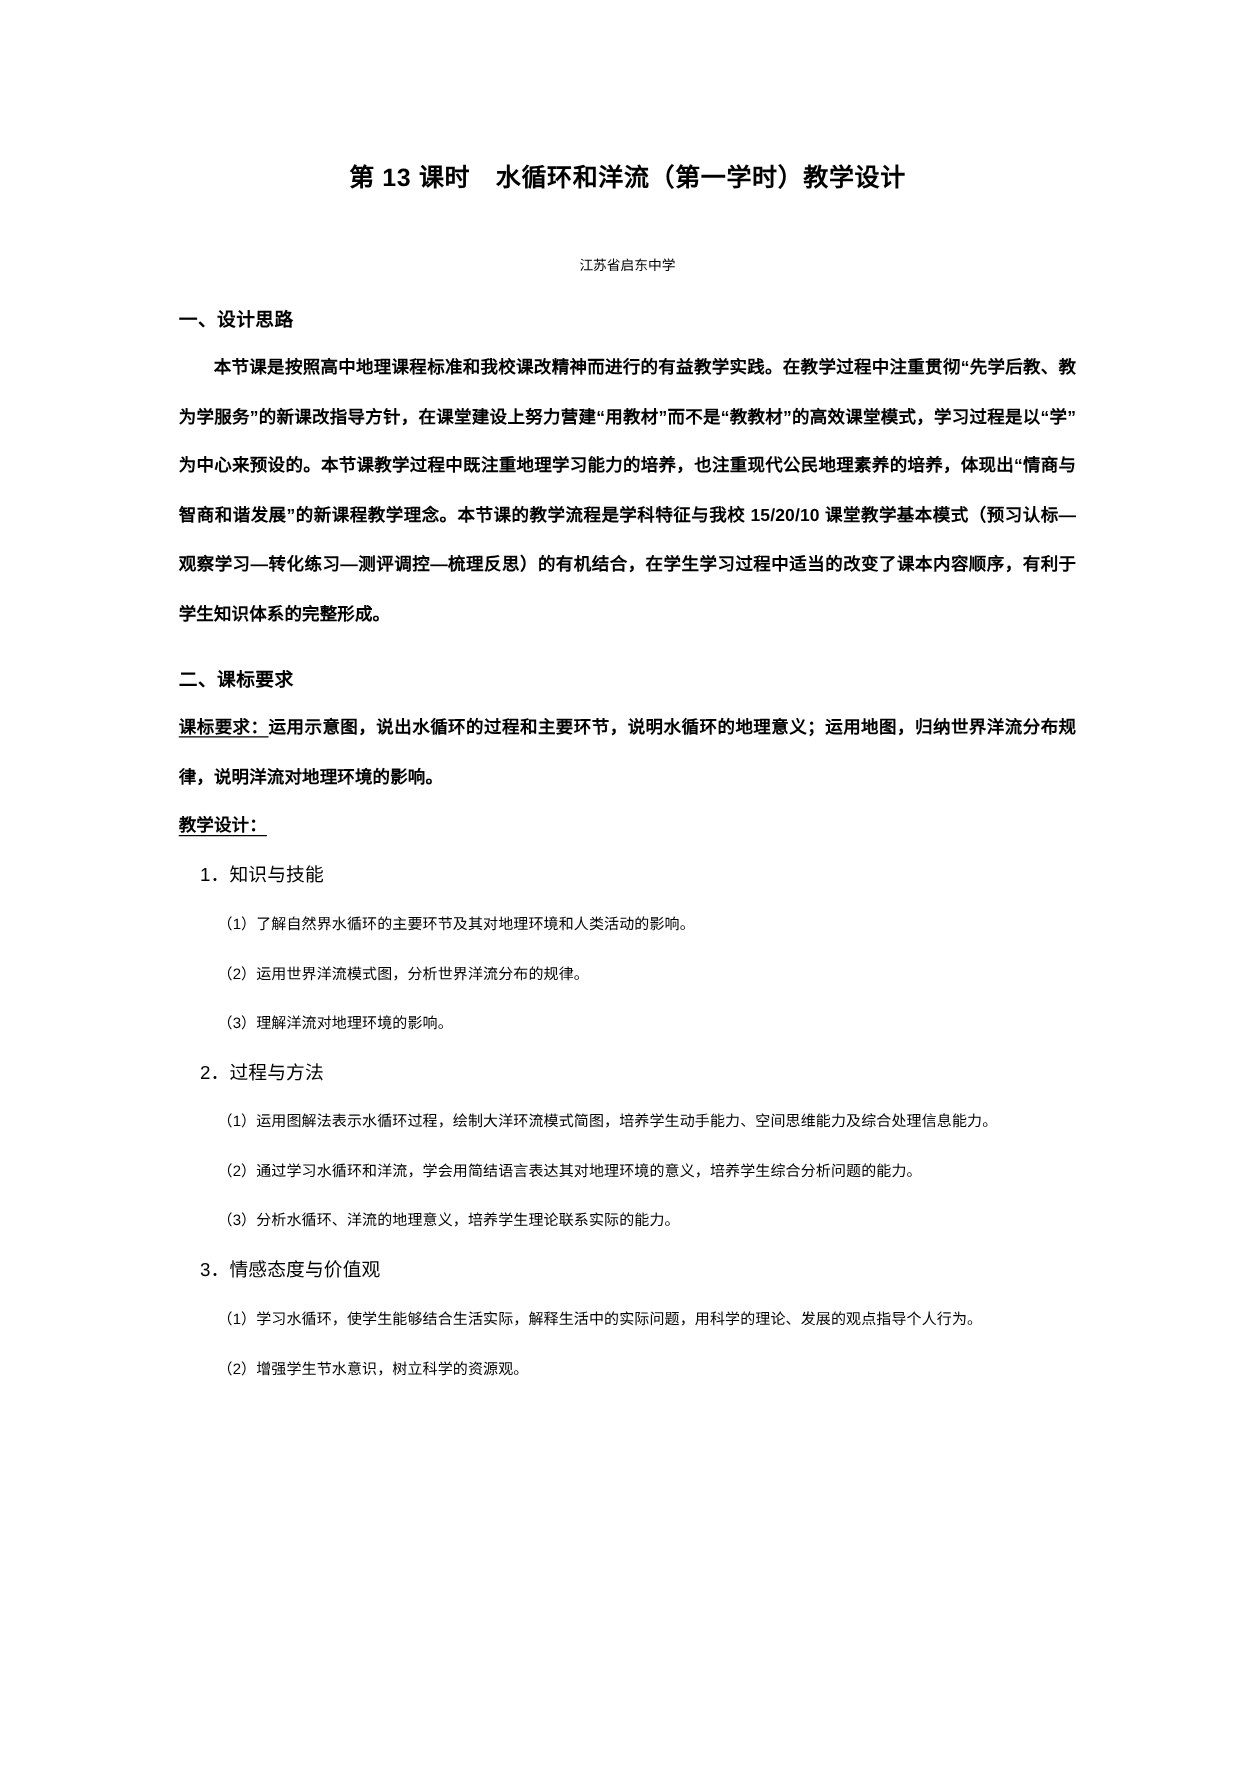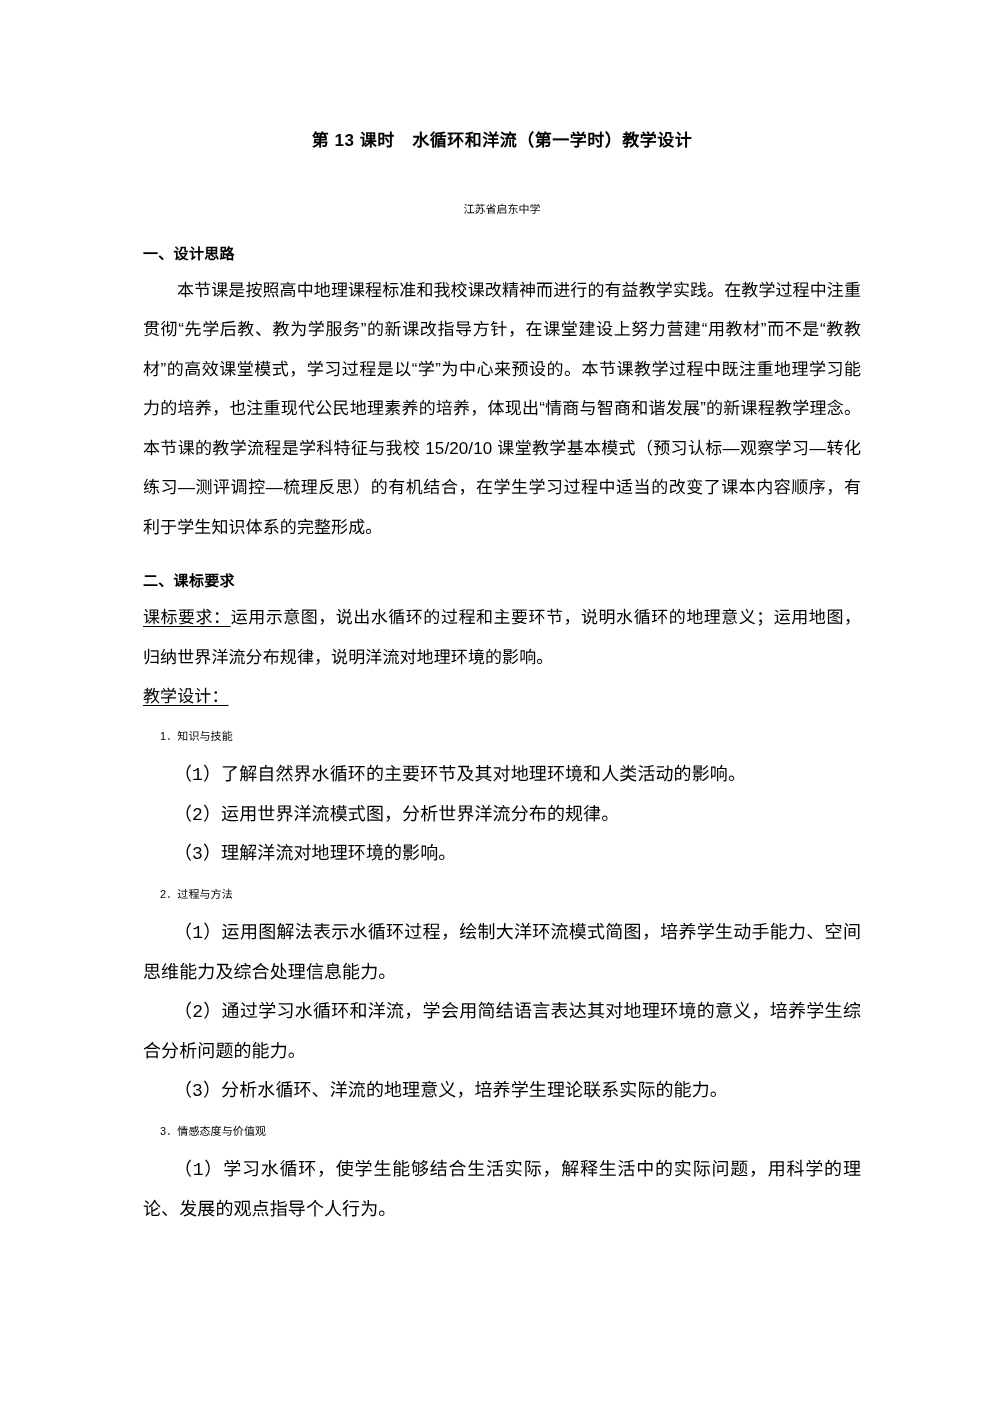--- a/index.html
+++ b/index.html
@@ -25,21 +25,21 @@
     left: 143px;
     top: 0;
     width: 718px;
   }
 
   
   .doc-title {
     text-align: center;
     font-family: "Liberation Sans", "DejaVu Sans", sans-serif;
     font-weight: bold;
-    font-size: 17px;
+    font-size: 20px;
     letter-spacing: 0.5px;
     margin: 0;
     padding-top: 131px;
     line-height: 1.2;
     white-space: pre;
   }
 
   
   .doc-byline {
     text-align: center;
@@ -58,49 +58,50 @@
     margin: 0;
     line-height: 1.2;
     letter-spacing: 0.3px;
   }
   .sh-1 { padding-top: 28px; }
   .sh-2 { padding-top: 25px; }
 
   
   .body-para {
     font-family: "Liberation Sans", "DejaVu Sans", sans-serif;
-    font-size: 17px;
+    font-size: 14px;
     line-height: 39.5px;
     margin: 0;
     text-align: justify;
     text-justify: inter-ideograph;
     letter-spacing: 0.1px;
+    font-weight: bold;
   }
   .indent2 { text-indent: 2em; }
   .pad-top-small { padding-top: 8px; }
 
   .flush { text-indent: 0; }
 
   .underline-label {
     text-decoration: underline;
     text-underline-offset: 3px;
   }
 
   
   .level-1 {
     font-family: "Liberation Sans", "DejaVu Sans", sans-serif;
-    font-size: 11px;
+    font-size: 15px;
     line-height: 39.5px;
     margin: 0;
     padding-left: 17px;
     letter-spacing: 0.1px;
   }
   .level-2 {
-    font-family: Liberation Mono, monospace;
-    font-size: 18px;
+    font-family: Liberation Sans, sans-serif;
+    font-size: 12px;
     line-height: 39.5px;
     margin: 0;
     text-align: justify;
     text-justify: inter-ideograph;
     text-indent: 31px;
     letter-spacing: 0.1px;
   }
 </style>
 </head>
 <body>
@@ -127,15 +128,16 @@
     <p class="level-2">（2）运用世界洋流模式图，分析世界洋流分布的规律。</p>
     <p class="level-2">（3）理解洋流对地理环境的影响。</p>
 
     <p class="level-1">2．过程与方法</p>
     <p class="level-2">（1）运用图解法表示水循环过程，绘制大洋环流模式简图，培养学生动手能力、空间思维能力及综合处理信息能力。</p>
     <p class="level-2">（2）通过学习水循环和洋流，学会用简结语言表达其对地理环境的意义，培养学生综合分析问题的能力。</p>
     <p class="level-2">（3）分析水循环、洋流的地理意义，培养学生理论联系实际的能力。</p>
 
     <p class="level-1">3．情感态度与价值观</p>
     <p class="level-2">（1）学习水循环，使学生能够结合生活实际，解释生活中的实际问题，用科学的理论、发展的观点指导个人行为。</p>
+    <p class="level-2">（2）增强学生节水意识，树立科学的资源观。</p>
 
   </div>
 </div>
 
 </body></html>

